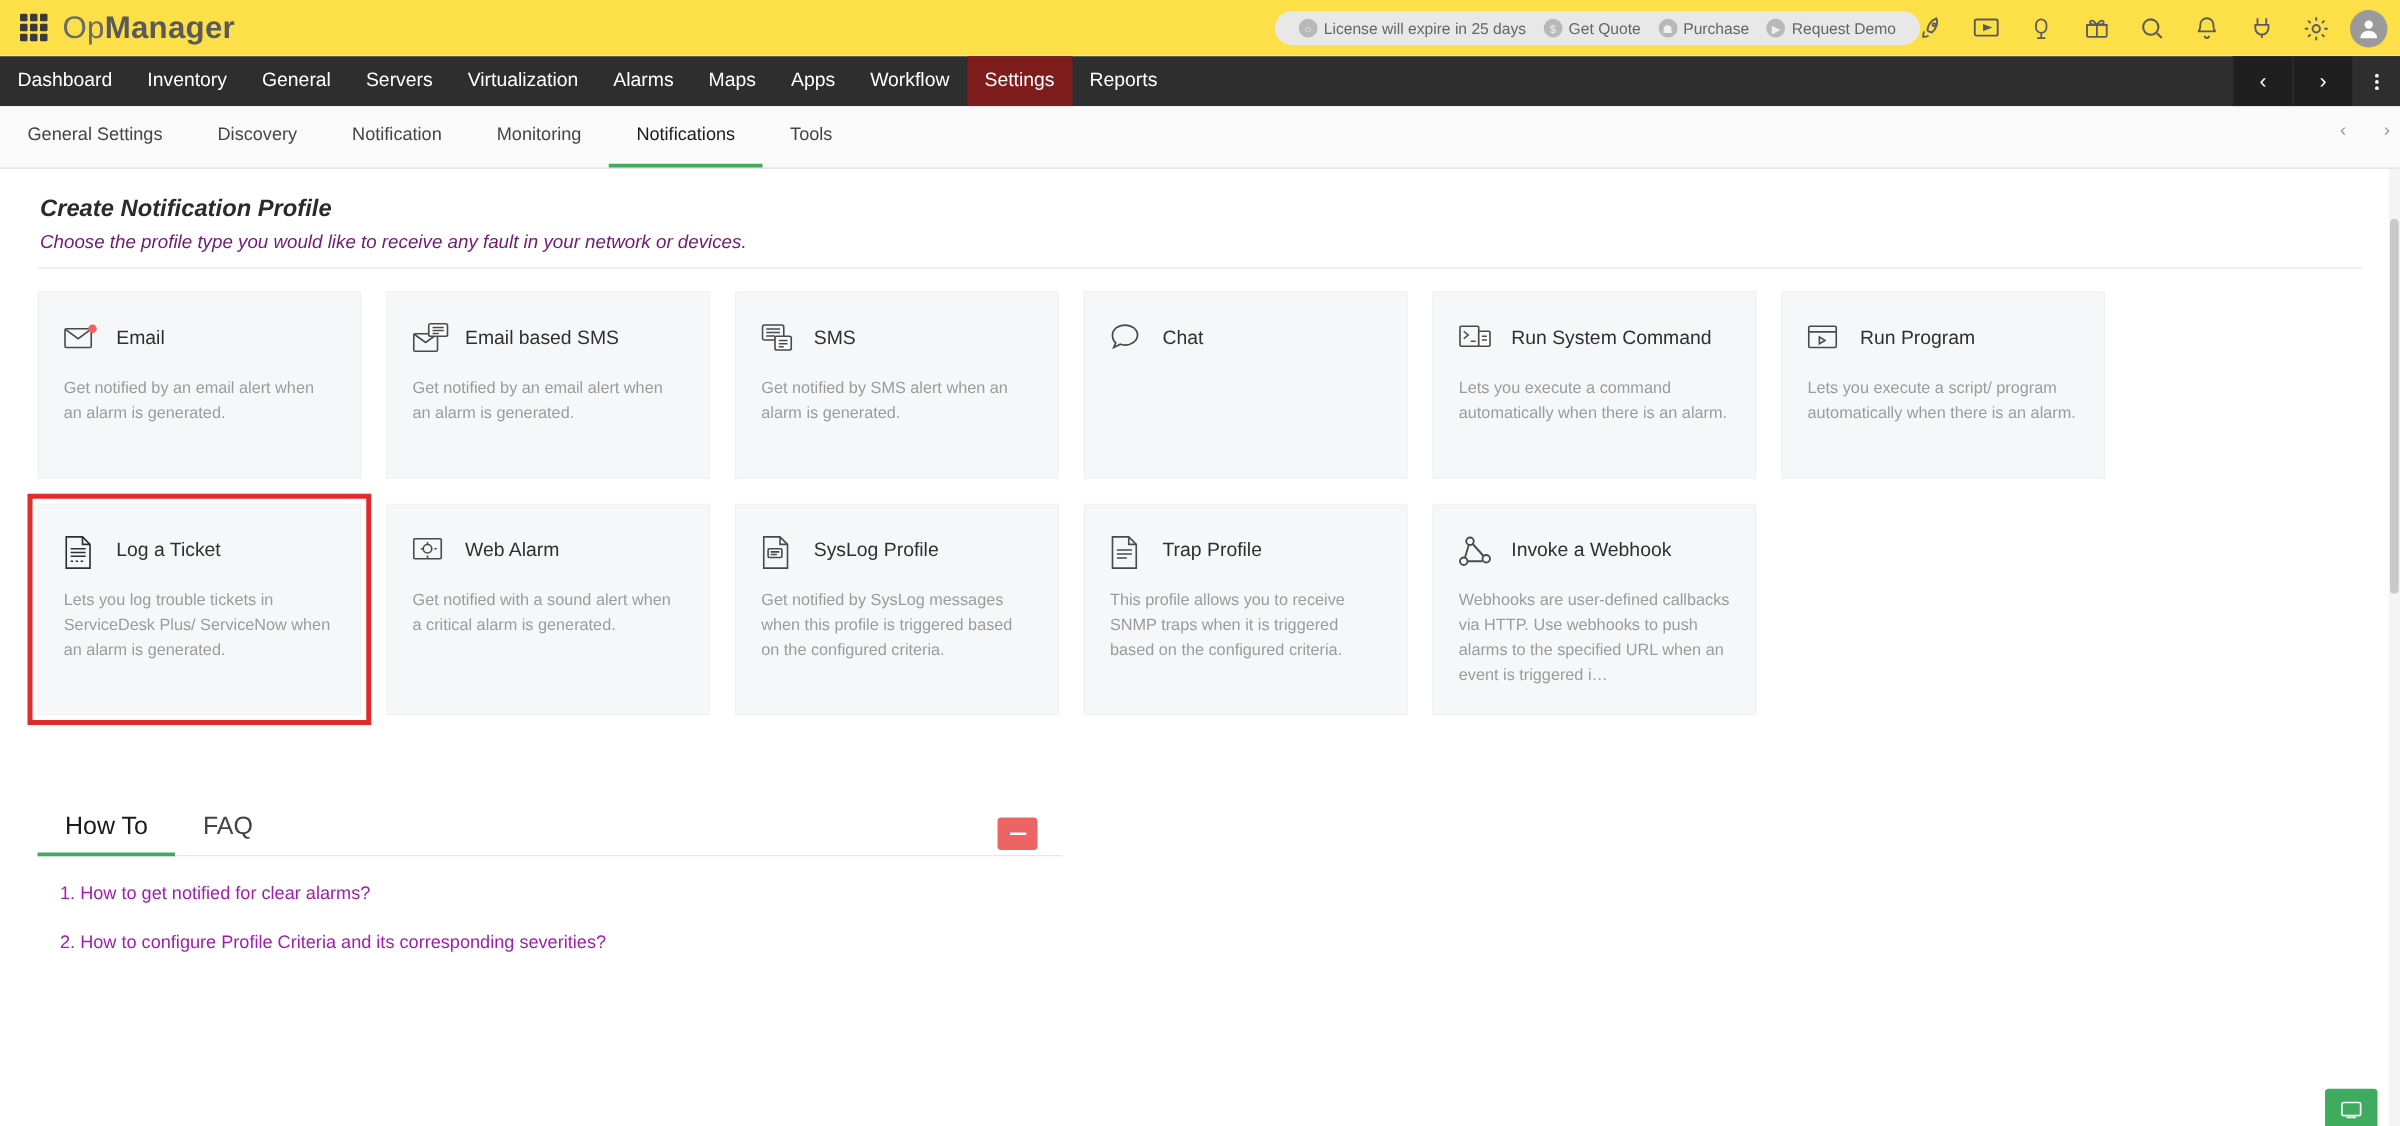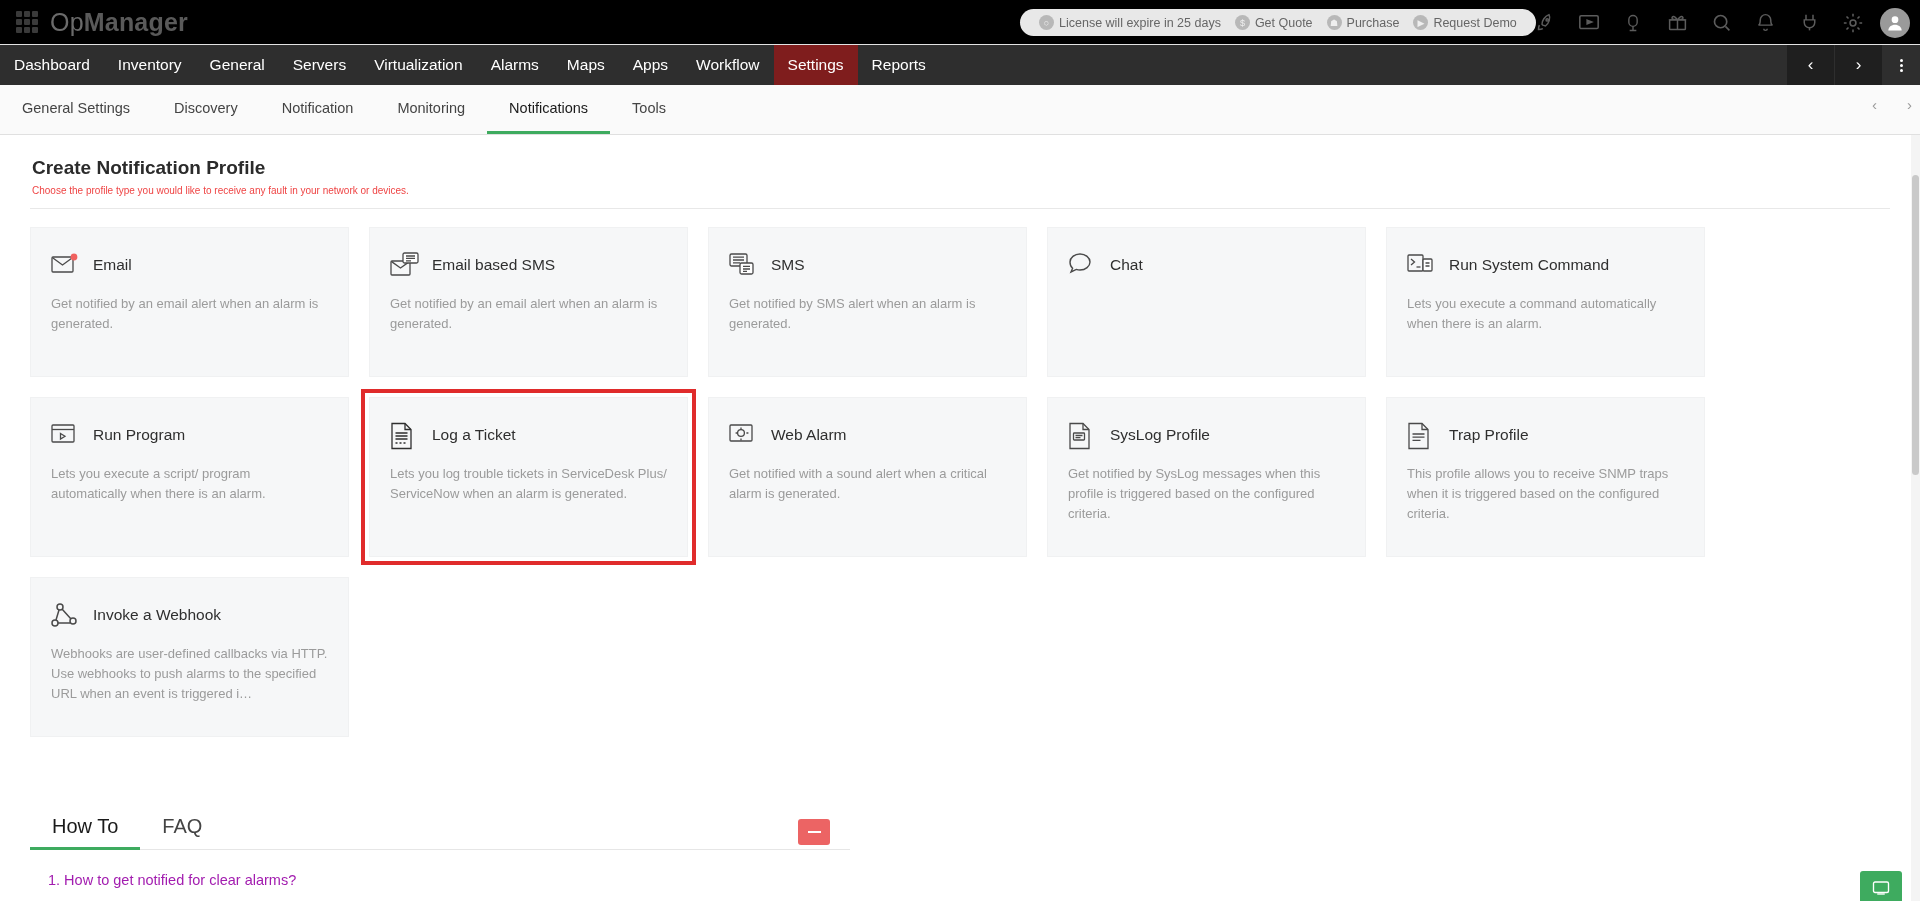--- a/index.html
+++ b/index.html
@@ -4,21 +4,21 @@
 <style>
   * { box-sizing: border-box; margin: 0; padding: 0; }
   html, body {
     width: 1920px; height: 901px;
     background: #ffffff;
     font-family: "Liberation Sans", sans-serif;
     overflow: hidden;
   }
   
   .topbar {
-    height: 45px; background: #000000;
+    height: 45px; background: #fde047;
     display: flex; align-items: center;
     border-bottom: 1px solid #e3e3e3;
     position: relative;
   }
   .grid-icon {
     width: 22px; height: 22px; margin-left: 16px; margin-right: 12px;
     display: grid; grid-template-columns: repeat(3,1fr); grid-template-rows: repeat(3,1fr);
     gap: 2px; cursor: pointer;
   }
   .grid-icon i { background: #3a3a3a; border-radius: 1px; display: block; }
@@ -85,30 +85,30 @@
   .subnav .sub-item {
     display: flex; align-items: center; padding: 0 22px;
     font-size: 14.5px; color: #444; cursor: pointer; white-space: nowrap;
     border-bottom: 3px solid transparent;
   }
   .subnav .sub-item.active { color: #1a1a1a; border-bottom-color: #3eab5f; }
   .subnav-arrows { position: absolute; right: 8px; top: 0; height: 38px; display: flex; align-items: center; gap: 30px; }
   .subnav-arrows span { color: #9a9a9a; font-size: 15px; cursor: pointer; }
   
   .page { padding: 22px 0 0 0; position: relative; height: calc(901px - 123px); overflow: hidden; }
-  .page-head { padding: 0 32px 12px 32px; }
+  .page-head { padding: 0 32px 12px 32px; font-style: italic; }
   .page-title { font-size: 19px; font-weight: 700; color: #2b2b2b; margin-bottom: 6px; }
-  .page-sub { font-size: 10px; color: #ef4444; }
+  .page-sub { font-size: 15px; color: #701a75; }
   .divider { height: 1px; background: #e8e8e8; margin: 0 30px 0 30px; }
   .cards {
     display: flex; flex-wrap: wrap; gap: 20px;
     padding: 18px 30px 0 30px;
   }
   .card {
-    width: 319px; min-height: 150px; background: #f6f7f8;
+    width: 259px; min-height: 150px; background: #f6f7f8;
     border: 1px solid #f0f1f2; padding: 24px 20px 20px 20px;
     cursor: pointer; position: relative;
   }
   .card.tall { min-height: 160px; }
   .card-head { display: flex; align-items: center; gap: 12px; margin-bottom: 16px; }
   .card-ico { width: 30px; height: 26px; flex: 0 0 auto; position: relative; color: #3a3a3a; }
   .card-ico svg { display: block; }
   .card-title { font-size: 15.5px; color: #2f2f2f; }
   .card-desc { font-size: 13px; color: #9b9b9b; line-height: 1.55; }
   .card.selected {

